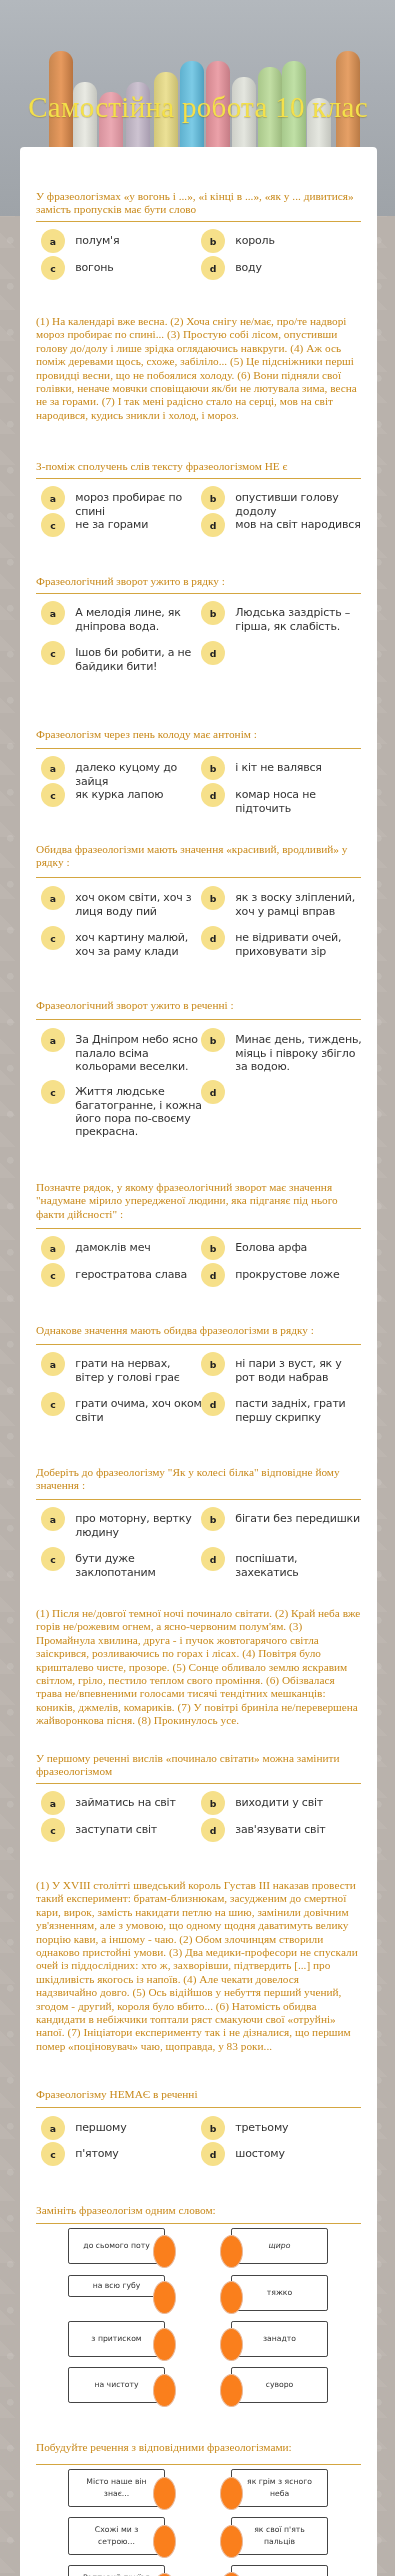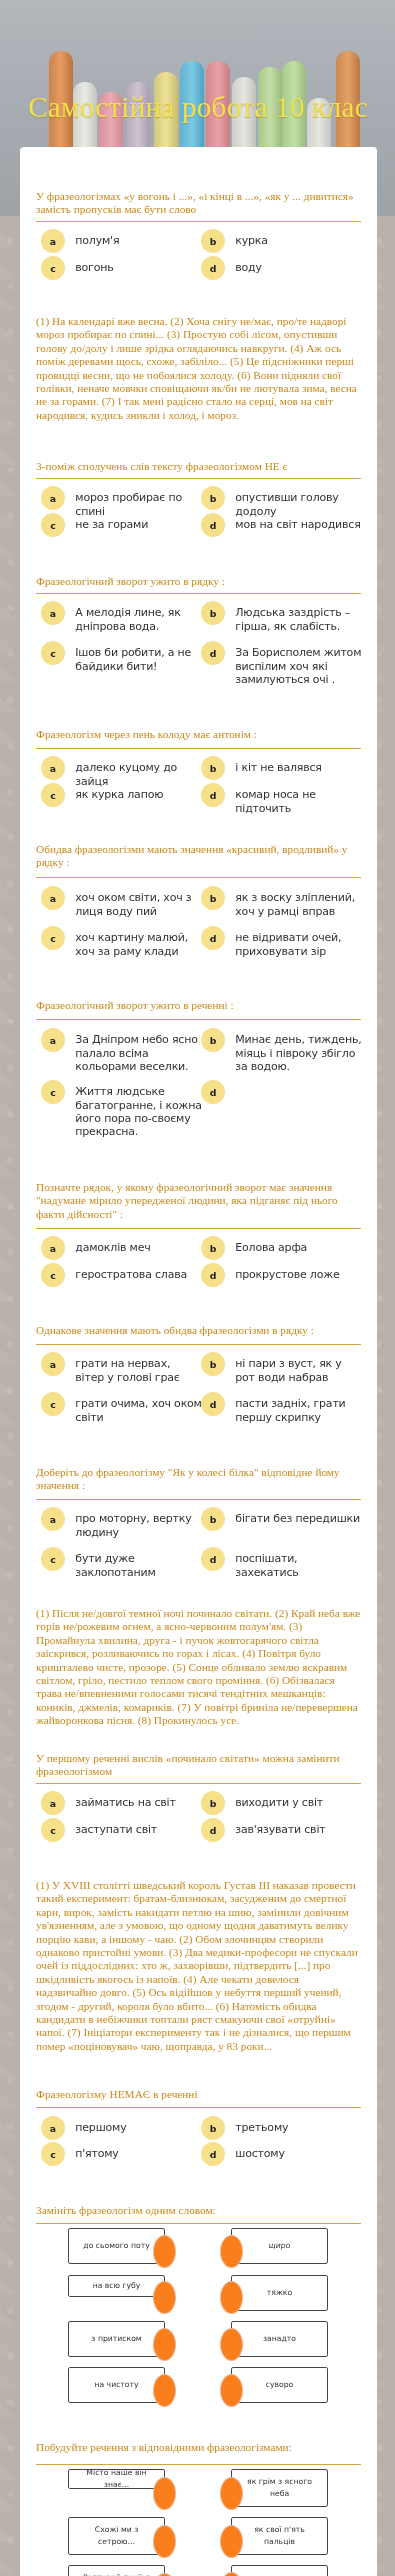--- a/index.html
+++ b/index.html
@@ -104,21 +104,21 @@
 <div class="card"></div>
 
 <div class="q" style="top:190px;">У фразеологізмах «у вогонь і ...», «і кінці в ...», «як у ... дивитися» замість пропусків має бути слово</div>
 <div class="divider" style="top:221px;"></div>
 <div class="opt" style="left:41px;top:229px;">
     <span class="bubble">a</span>
     <span class="opt-text">полум'я</span>
   </div>
 <div class="opt" style="left:201px;top:229px;">
     <span class="bubble">b</span>
-    <span class="opt-text">курка</span>
+    <span class="opt-text">король</span>
   </div>
 <div class="opt" style="left:41px;top:256px;">
     <span class="bubble">c</span>
     <span class="opt-text">вогонь</span>
   </div>
 <div class="opt" style="left:201px;top:256px;">
     <span class="bubble">d</span>
     <span class="opt-text">воду</span>
   </div>
 
@@ -151,21 +151,20 @@
 <div class="opt" style="left:201px;top:601px;">
     <span class="bubble">b</span>
     <span class="opt-text">Людська заздрість – гірша, як слабість.</span>
   </div>
 <div class="opt" style="left:41px;top:641px;">
     <span class="bubble">c</span>
     <span class="opt-text">Ішов би робити, а не байдики бити!</span>
   </div>
 <div class="opt" style="left:201px;top:641px;">
     <span class="bubble">d</span>
-    <span class="opt-text">За Борисполем житом виспілим хоч які замилуються очі .</span>
   </div>
 
 <div class="q" style="top:728px;">Фразеологізм через пень колоду має антонім :</div>
 <div class="divider" style="top:748px;"></div>
 <div class="opt" style="left:41px;top:756px;">
     <span class="bubble">a</span>
     <span class="opt-text">далеко куцому до зайця</span>
   </div>
 <div class="opt" style="left:201px;top:756px;">
     <span class="bubble">b</span>
@@ -328,21 +327,21 @@
 <div class="match-dot" style="left:153px;top:2328px;"></div>
 <div class="match-box" style="left:231px;top:2321px;height:36px;">занадто</div>
 <div class="match-dot" style="left:220px;top:2328px;"></div>
 <div class="match-box" style="left:68px;top:2367px;height:36px;">на чистоту</div>
 <div class="match-dot" style="left:153px;top:2374px;"></div>
 <div class="match-box" style="left:231px;top:2367px;height:36px;">суворо</div>
 <div class="match-dot" style="left:220px;top:2374px;"></div>
 
 <div class="q" style="top:2441px;">Побудуйте речення з відповідними фразеологізмами:</div>
 <div class="divider" style="top:2464px;"></div>
-<div class="match-box" style="left:68px;top:2469px;height:20px;">Місто наше він знає...</div>
+<div class="match-box" style="left:68px;top:2469px;height:38px;">Місто наше він знає...</div>
 <div class="match-dot" style="left:153px;top:2477px;"></div>
 <div class="match-box" style="left:231px;top:2469px;height:38px;">як грім з ясного неба</div>
 <div class="match-dot" style="left:220px;top:2477px;"></div>
 <div class="match-box" style="left:68px;top:2517px;height:38px;">Схожі ми з сетрою...</div>
 <div class="match-dot" style="left:153px;top:2525px;"></div>
 <div class="match-box" style="left:231px;top:2517px;height:38px;">як свої п'ять пальців</div>
 <div class="match-dot" style="left:220px;top:2525px;"></div>
 <div class="match-box" style="left:68px;top:2565px;height:38px;">Раптовий приїзд сина був..</div>
 <div class="match-dot" style="left:153px;top:2573px;"></div>
 <div class="match-box" style="left:231px;top:2565px;height:36px;">як білка в колесі</div>

